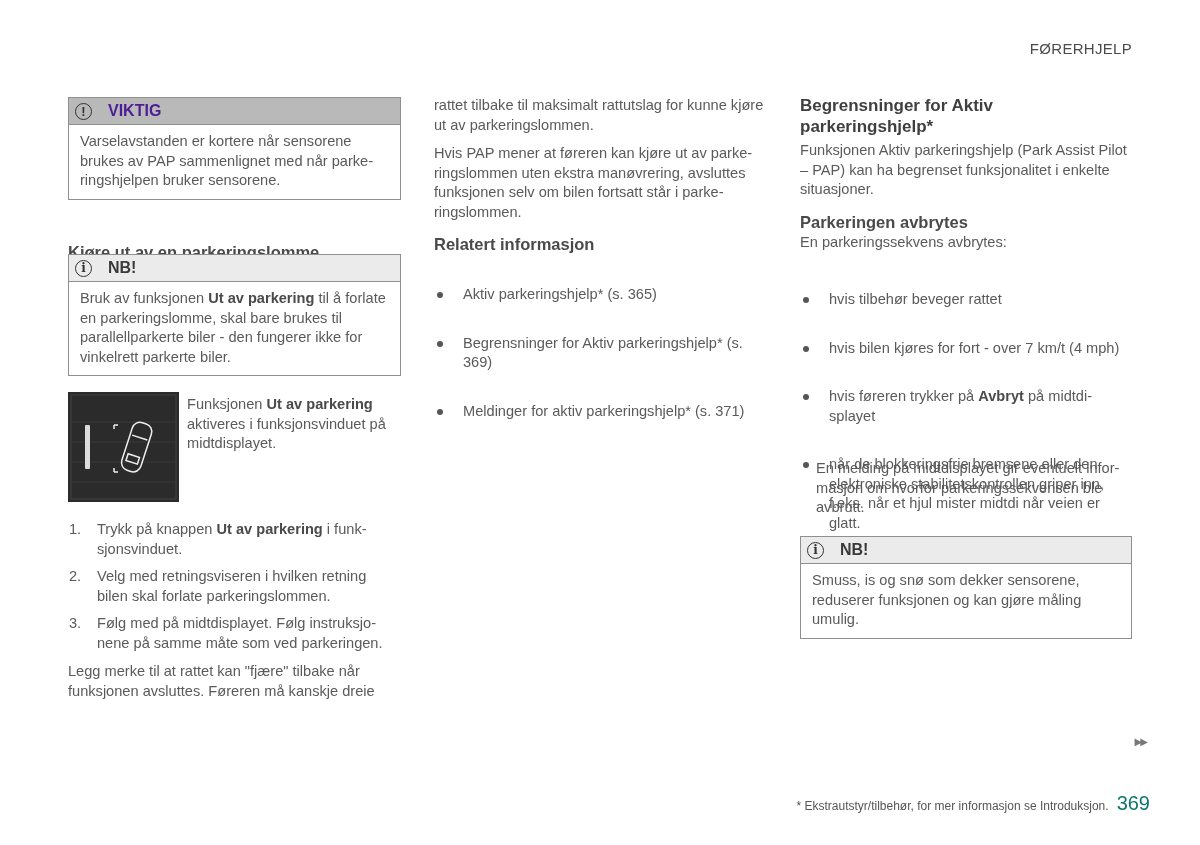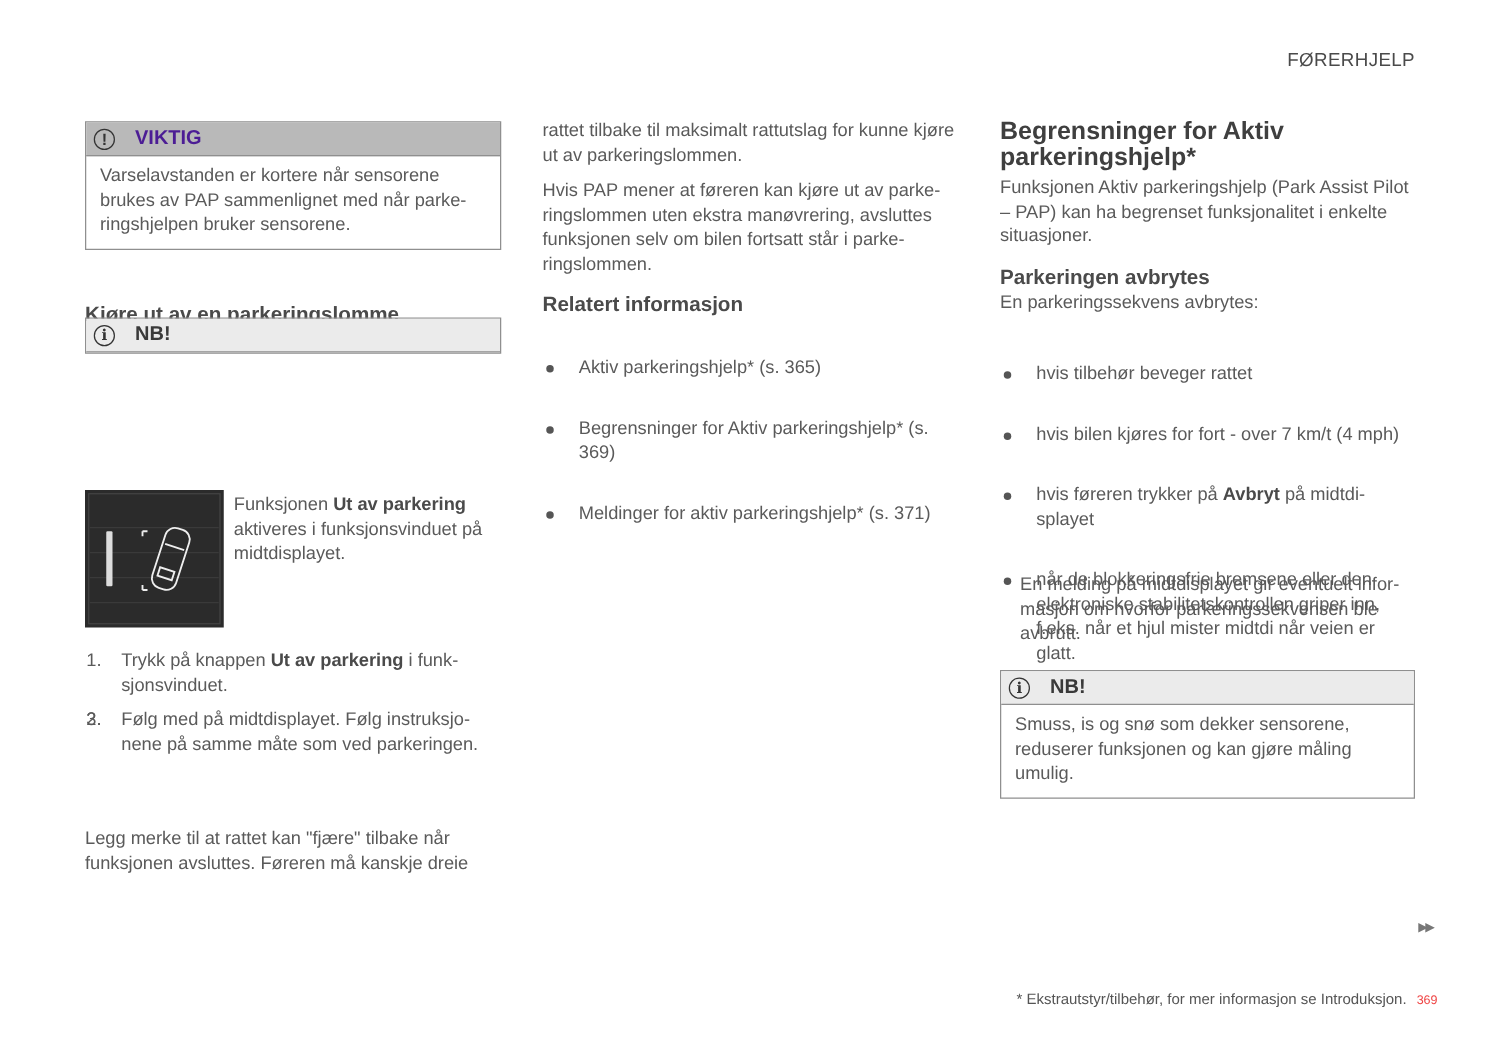--- a/index.html
+++ b/index.html
@@ -19,31 +19,31 @@
   .box-head { height: 26px; display: flex; align-items: center; padding-left: 6px; border-bottom: 1px solid #8f8f8f; }
   .box-head.warn { background: #b9b9b9; }
   .box-head.info { background: #ebebeb; }
   .box-head .ic { width: 17px; height: 17px; border: 1.5px solid #333; border-radius: 50%; display:flex; align-items:center; justify-content:center; font-weight: bold; font-size: 13px; color:#333; box-sizing: border-box; }
   .box-head .ic.info-ic { font-family: "DejaVu Serif", serif; font-size: 12px; }
   .box-head .t { margin-left: 16px; font-weight: bold; font-size: 16px; }
   .box-head.warn .t { color: #4c1d95; }
   .box-head.info .t { color: #3a3a3a; }
   .box-body { padding: 7px 11px 8px 11px; }
   h3 { margin: 0; font-size: 16.5px; font-weight: bold; color: #4a4a4a; line-height: 20px; }
-  h2 { margin: 0; font-size: 20px; font-weight: bold; color: #3f3f3f; line-height: 21px; }
+  h2 { margin: 0; font-size: 17px; font-weight: bold; color: #3f3f3f; line-height: 21px; }
   ul, ol { margin: 0; padding: 0; list-style: none; }
   .bl li { position: relative; padding-left: 29px; margin-bottom: 7px; margin-top: 29px; }
   .bl li::before { content: ""; position: absolute; left: 3px; top: 7px; width: 6px; height: 6px; border-radius: 50%; background: #555; }
   .nl li { position: relative; padding-left: 29px; margin-bottom: 8px; }
   .nl li .n { position: absolute; left: 1px; top: 0; }
   .fig { display: flex; }
   .fig-img { width: 111px; height: 110px; background: #2b2b2b; position: relative; flex: none; }
   .fig-text { margin-left: 8px; margin-top: 3px; }
   .footer { right: 50px; top: 792px; font-size: 12px; color: #555; }
-  .footer .pg { font-size: 10px; margin-left: 8px; color: #ef4444; }
+  .footer .pg { font-size: 20px; margin-left: 8px; color: #0f766e; }
   .next { right: 54px; top: 736px; font-size: 10px; color: #777; letter-spacing: -2px; }
 </style>
 </head>
 <body>
 
 <div class="abs section-label">FØRERHJELP</div>
 
 <div class="col col1">
   <div class="abs box" style="left:0;top:97px;width:331px;">
     <div class="box-head warn">
@@ -55,20 +55,23 @@
       </div>
   </div>
 
   <h3 class="abs" style="left:0;top:214px;width:340px;margin-top:28px;">Kjøre ut av en parkeringslomme</h3>
 
   <div class="abs box" style="left:0;top:254px;width:331px;">
     <div class="box-head info">
       <span class="ic info-ic">i</span>
       <span class="t">NB!</span>
     </div>
+    <div class="box-body">
+        <p><span>Bruk av funksjonen </span><b>Ut av parkering</b><span> til å for­late en parkeringslomme, skal bare brukes til parallellparkerte biler - den fungerer ikke for vinkelrett parkerte biler.</span></p>
+      </div>
   </div>
 
   <div class="abs fig" style="left:0;top:392px;width:333px;">
     <div class="fig-img">
       <svg width="111" height="110" viewBox="0 0 111 110">
         <rect x="3" y="3" width="105" height="104" fill="none" stroke="#444" stroke-width="1"></rect>
         <g stroke="#3a3a3a" stroke-width="1">
             <line x1="4" y1="30" x2="107" y2="30"></line>
             <line x1="4" y1="50" x2="107" y2="50"></line>
             <line x1="4" y1="70" x2="107" y2="70"></line>
@@ -84,21 +87,21 @@
             <rect x="62" y="64" width="12" height="7"></rect>
           </g>
         </g>
       </svg>
     </div>
     <p class="fig-text"><span>Funksjonen </span><b>Ut av parkering</b><span> aktiveres i funksjonsvinduet på midtdisplayet.</span></p>
   </div>
 
   <ol class="abs nl" style="left:0;top:520px;width:333px;">
     <li><span class="n">1.</span><span>Trykk på knappen </span><b>Ut av parkering</b><span> i funk­sjonsvinduet.</span></li>
-    <li><span class="n">2.</span></li>
+    <li><span class="n">2.</span><span>Velg med retningsviseren i hvilken retning bilen skal forlate parkeringslommen.</span></li>
     <li><span class="n">3.</span><span>Følg med på midtdisplayet. Følg instruksjo­nene på samme måte som ved parkeringen.</span></li>
   </ol>
   <p class="abs" style="left:0;top:662px;width:333px;">Legg merke til at rattet kan "fjære" tilbake når funksjonen avsluttes. Føreren må kanskje dreie</p>
 </div>
 
 <div class="col col2">
   <p class="abs" style="left:0;top:96px;width:335px;">rattet tilbake til maksimalt rattutslag for kunne kjøre ut av parkeringslommen.</p>
   <p class="abs" style="left:0;top:144px;width:335px;">Hvis PAP mener at føreren kan kjøre ut av parke­ringslommen uten ekstra manøvrering, avsluttes funksjonen selv om bilen fortsatt står i parke­ringslommen.</p>
   <h3 class="abs" style="left:0;top:234px;">Relatert informasjon</h3>
   <ul class="abs bl" style="left:0;top:256px;width:335px;">

